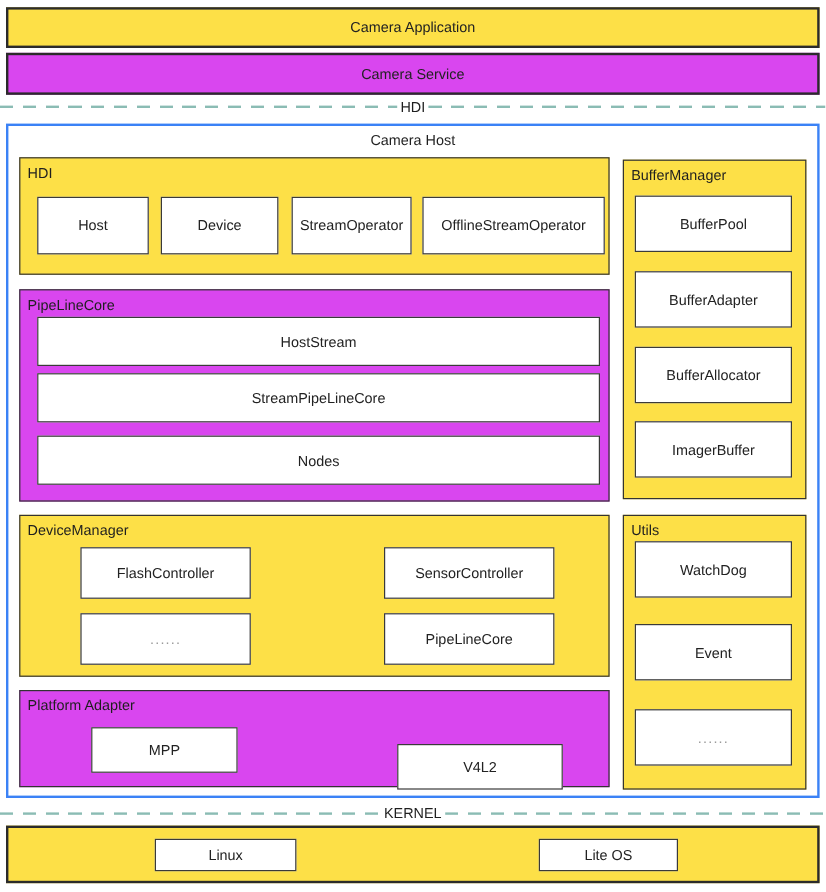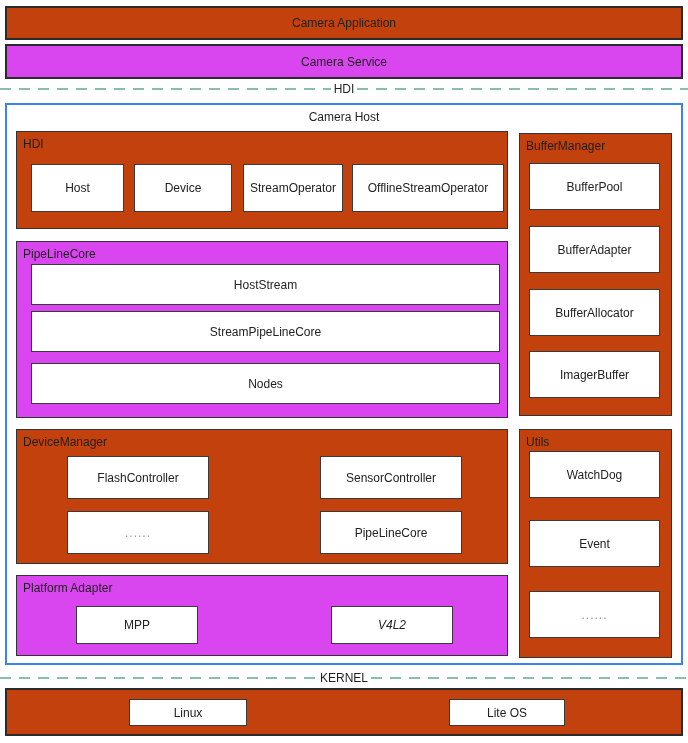--- a/index.html
+++ b/index.html
@@ -5,21 +5,21 @@
   html,body{margin:0;padding:0;background:#ffffff;}
   .stage{
     position:relative;
     width:688px;height:743px;
     background:#ffffff;
     font-family:"Liberation Sans","DejaVu Sans",sans-serif;
     font-size:12px;color:#222222;
     overflow:hidden;
   }
   .box{position:absolute;box-sizing:border-box;}
-  .blue{background:#c2410c;}
+  .blue{background:#fde047;}
   .cream{background:#d946ef;}
   .layer{
     border:2px solid #2b2b2b;
     display:flex;align-items:center;justify-content:center;
   }
   #app{left:5px;top:6px;width:678px;height:34px;}
   #service{left:5px;top:44px;width:678px;height:35px;}
 
   .divider{
     position:absolute;left:0;width:688px;height:14px;
@@ -75,21 +75,21 @@
   .sec-pipeline .n3{left:14px;top:121px;width:469px;height:41px;}
 
   
   .sec-devmgr .n1{left:50px;top:26px;width:142px;height:43px;}
   .sec-devmgr .n2{left:303px;top:26px;width:142px;height:43px;}
   .sec-devmgr .n3{left:50px;top:81px;width:142px;height:43px;}
   .sec-devmgr .n4{left:303px;top:81px;width:142px;height:43px;}
 
   
   .sec-platform .n1{left:59px;top:30px;width:122px;height:38px;}
-  .sec-platform .n2{left:314px;top:30px;width:122px;height:38px;font-style:italic;}
+  .sec-platform .n2{left:314px;top:44px;width:138px;height:38px;}
 
   
   .sec-buffer .n1{left:9px;top:29px;width:131px;height:47px;}
   .sec-buffer .n2{left:9px;top:92px;width:131px;height:47px;}
   .sec-buffer .n3{left:9px;top:155px;width:131px;height:47px;}
   .sec-buffer .n4{left:9px;top:217px;width:131px;height:47px;}
 
   
   .sec-utils .n1{left:9px;top:21px;width:131px;height:47px;}
   .sec-utils .n2{left:9px;top:90px;width:131px;height:47px;}

